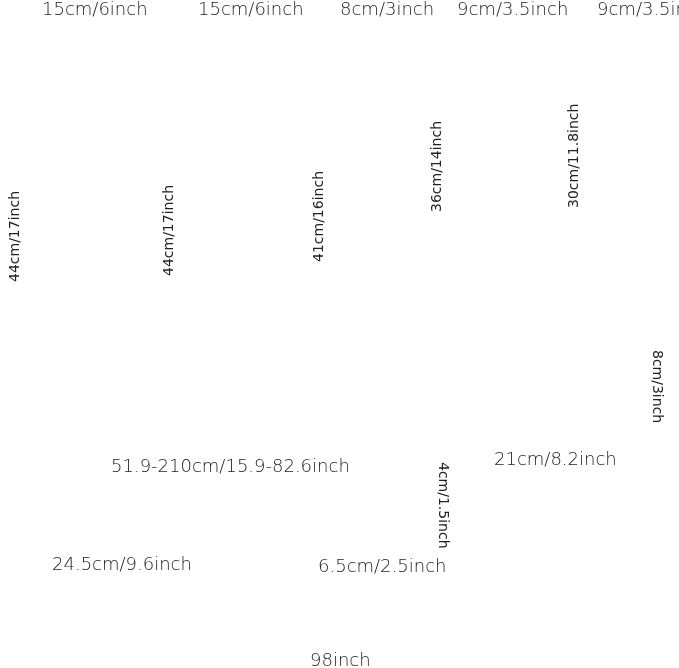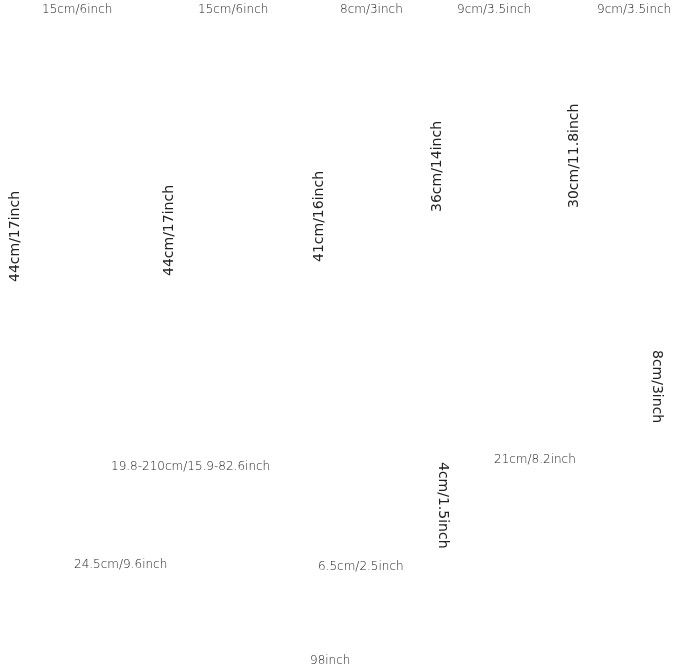--- a/index.html
+++ b/index.html
@@ -1,17 +1,17 @@
 <!DOCTYPE html>
 <html><head>
 <meta charset="utf-8">
 <style>
   html,body{margin:0;padding:0;background:#fff;}
   body{width:679px;height:668px;position:relative;overflow:hidden;font-family:"DejaVu Sans","Liberation Sans",sans-serif;color:#222;}
-  .lbl{position:absolute;font-size:12px;line-height:16px;white-space:nowrap;color:#222;font-family:"DejaVu Sans",sans-serif;font-weight:300;}
+  .lbl{position:absolute;font-size:18px;line-height:16px;white-space:nowrap;color:#222;font-family:"DejaVu Sans",sans-serif;font-weight:300;}
   .vlbl{position:absolute;font-size:14px;line-height:16px;white-space:nowrap;color:#222;transform-origin:0 0;}
   .vlbl.up{transform:rotate(-90deg);}
   .vlbl.down{transform:rotate(90deg);}
   svg{position:absolute;overflow:visible;}
 </style>
 </head>
 <body>
 
 <div>
   <span class="lbl" style="left:42px;top:1px;">15cm/6inch</span>
@@ -145,37 +145,37 @@
     <rect x="27" y="416" width="98" height="16" rx="3" fill="#2233aa"></rect>
     <rect x="125" y="418" width="200" height="12" fill="#d3d6dc"></rect>
     <rect x="325" y="419" width="33" height="10" fill="#c4c8ce"></rect>
     <rect x="358" y="418" width="42" height="12" fill="#2233aa"></rect>
   </svg>
   <svg width="0" height="0" style="left:0;top:0;">
     <line x1="16" y1="448" x2="398" y2="448" stroke="#111" stroke-width="1.3"></line>
     <polygon points="12,448 20,444 20,452" fill="#111"></polygon>
       <polygon points="402,448 394,444 394,452" fill="#111"></polygon>
   </svg>
-  <span class="lbl" style="left:111px;top:458px;">19.8-210cm/15.9-82.6inch</span>
+  <span class="lbl" style="left:111px;top:458px;">51.9-210cm/15.9-82.6inch</span>
 </div>
 
 <div>
   <svg width="0" height="0" style="left:0;top:0;">
     <ellipse cx="25" cy="517" rx="12" ry="10" fill="#2b2f99"></ellipse>
     <circle cx="25" cy="516" r="4" fill="#fff"></circle>
     <rect x="30" y="508" width="124" height="18" rx="4" fill="#2b2f99"></rect>
     <rect x="154" y="510" width="18" height="14" fill="#c8ccd2"></rect>
     <rect x="172" y="507" width="55" height="20" rx="3" fill="#2a3cb0"></rect>
   </svg>
   <svg width="0" height="0" style="left:0;top:0;">
     <line x1="16" y1="545" x2="226" y2="545" stroke="#111" stroke-width="1.3"></line>
     <polygon points="12,545 20,541 20,549" fill="#111"></polygon>
       <polygon points="230,545 222,541 222,549" fill="#111"></polygon>
   </svg>
-  <span class="lbl" style="left:74px;top:556px;">24.5cm/9.6inch</span>
+  <span class="lbl" style="left:52px;top:556px;">24.5cm/9.6inch</span>
 </div>
 
 <div>
   <svg width="0" height="0" style="left:0;top:0;">
     <rect x="352" y="487" width="54" height="42" rx="5" fill="#f6f6f6" stroke="#eee"></rect>
     <rect x="333" y="507" width="20" height="4" fill="#999"></rect>
     <path d="M370,495 Q350,509 370,525" stroke="#aaa" stroke-width="2" fill="none"></path>
   </svg>
   <svg width="0" height="0" style="left:0;top:0;">
     <line x1="423" y1="488" x2="423" y2="531" stroke="#111" stroke-width="1.3"></line>

